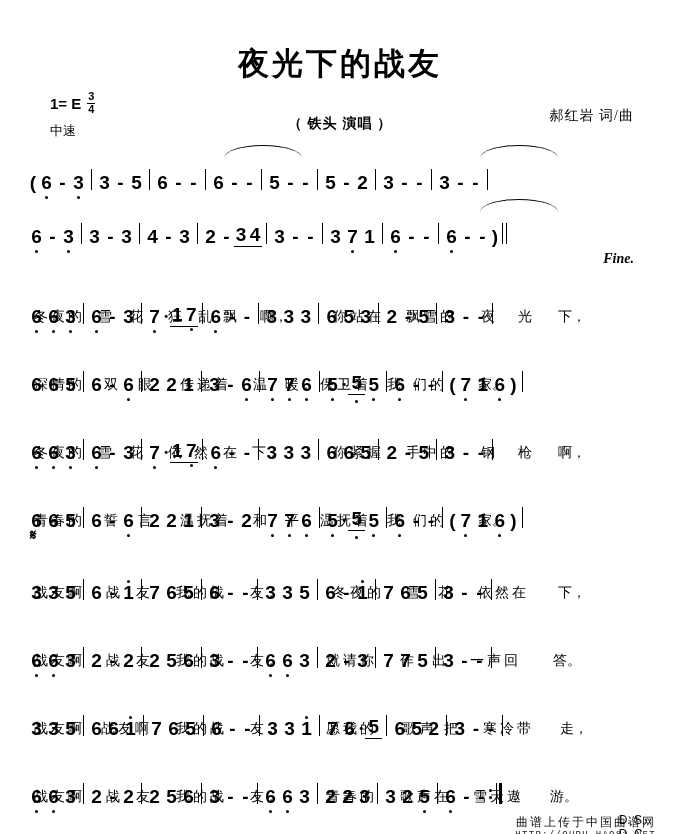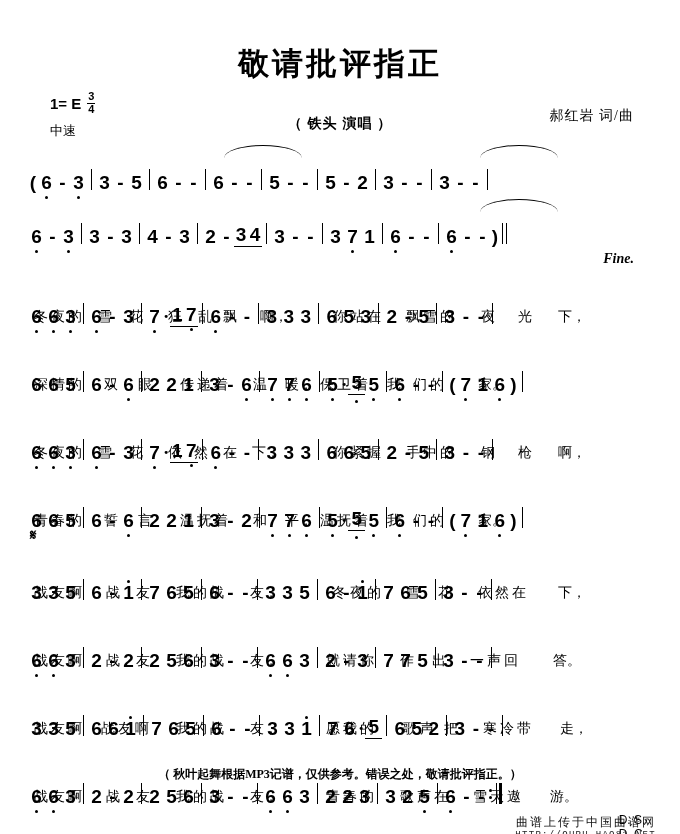--- a/index.html
+++ b/index.html
@@ -105,21 +105,21 @@
        font-family:"Liberation Serif","DejaVu Serif",serif;}
   .wm2{position:absolute;right:24px;top:782px;font-size:9px;
        letter-spacing:1.3px;color:#222;
        font-family:"Liberation Mono","DejaVu Sans Mono",monospace;}
 </style>
 </head>
 <body>
 
 <div class="sheet">
 
-  <div class="title">敬请批评指正</div>
+  <div class="title">夜光下的战友</div>
 
   <div class="hdr">
     <div class="key-block">
       <div class="key-line">
         <span>1= E</span>
         <span class="frac">
           <span class="num">3</span>
           <span class="den">4</span>
         </span>
       </div>
@@ -854,17 +854,16 @@
         <span style="left:406px;">在</span>
         <span style="left:445px;">雪</span>
         <span style="left:462px;">天</span>
         <span style="left:479px;">遨</span>
         <span style="left:522px;">游。</span>
       </div>
     </div>
 
   </div>
 
-  <div class="footnote">（ 秋叶起舞根据MP3记谱，仅供参考。错误之处，敬请批评指正。）</div>
   <div class="wm1">曲谱上传于中国曲谱网</div>
   <div class="wm2">HTTP://QUPU.HAO81.NET</div>
 
 </div>
 
 </body></html>

